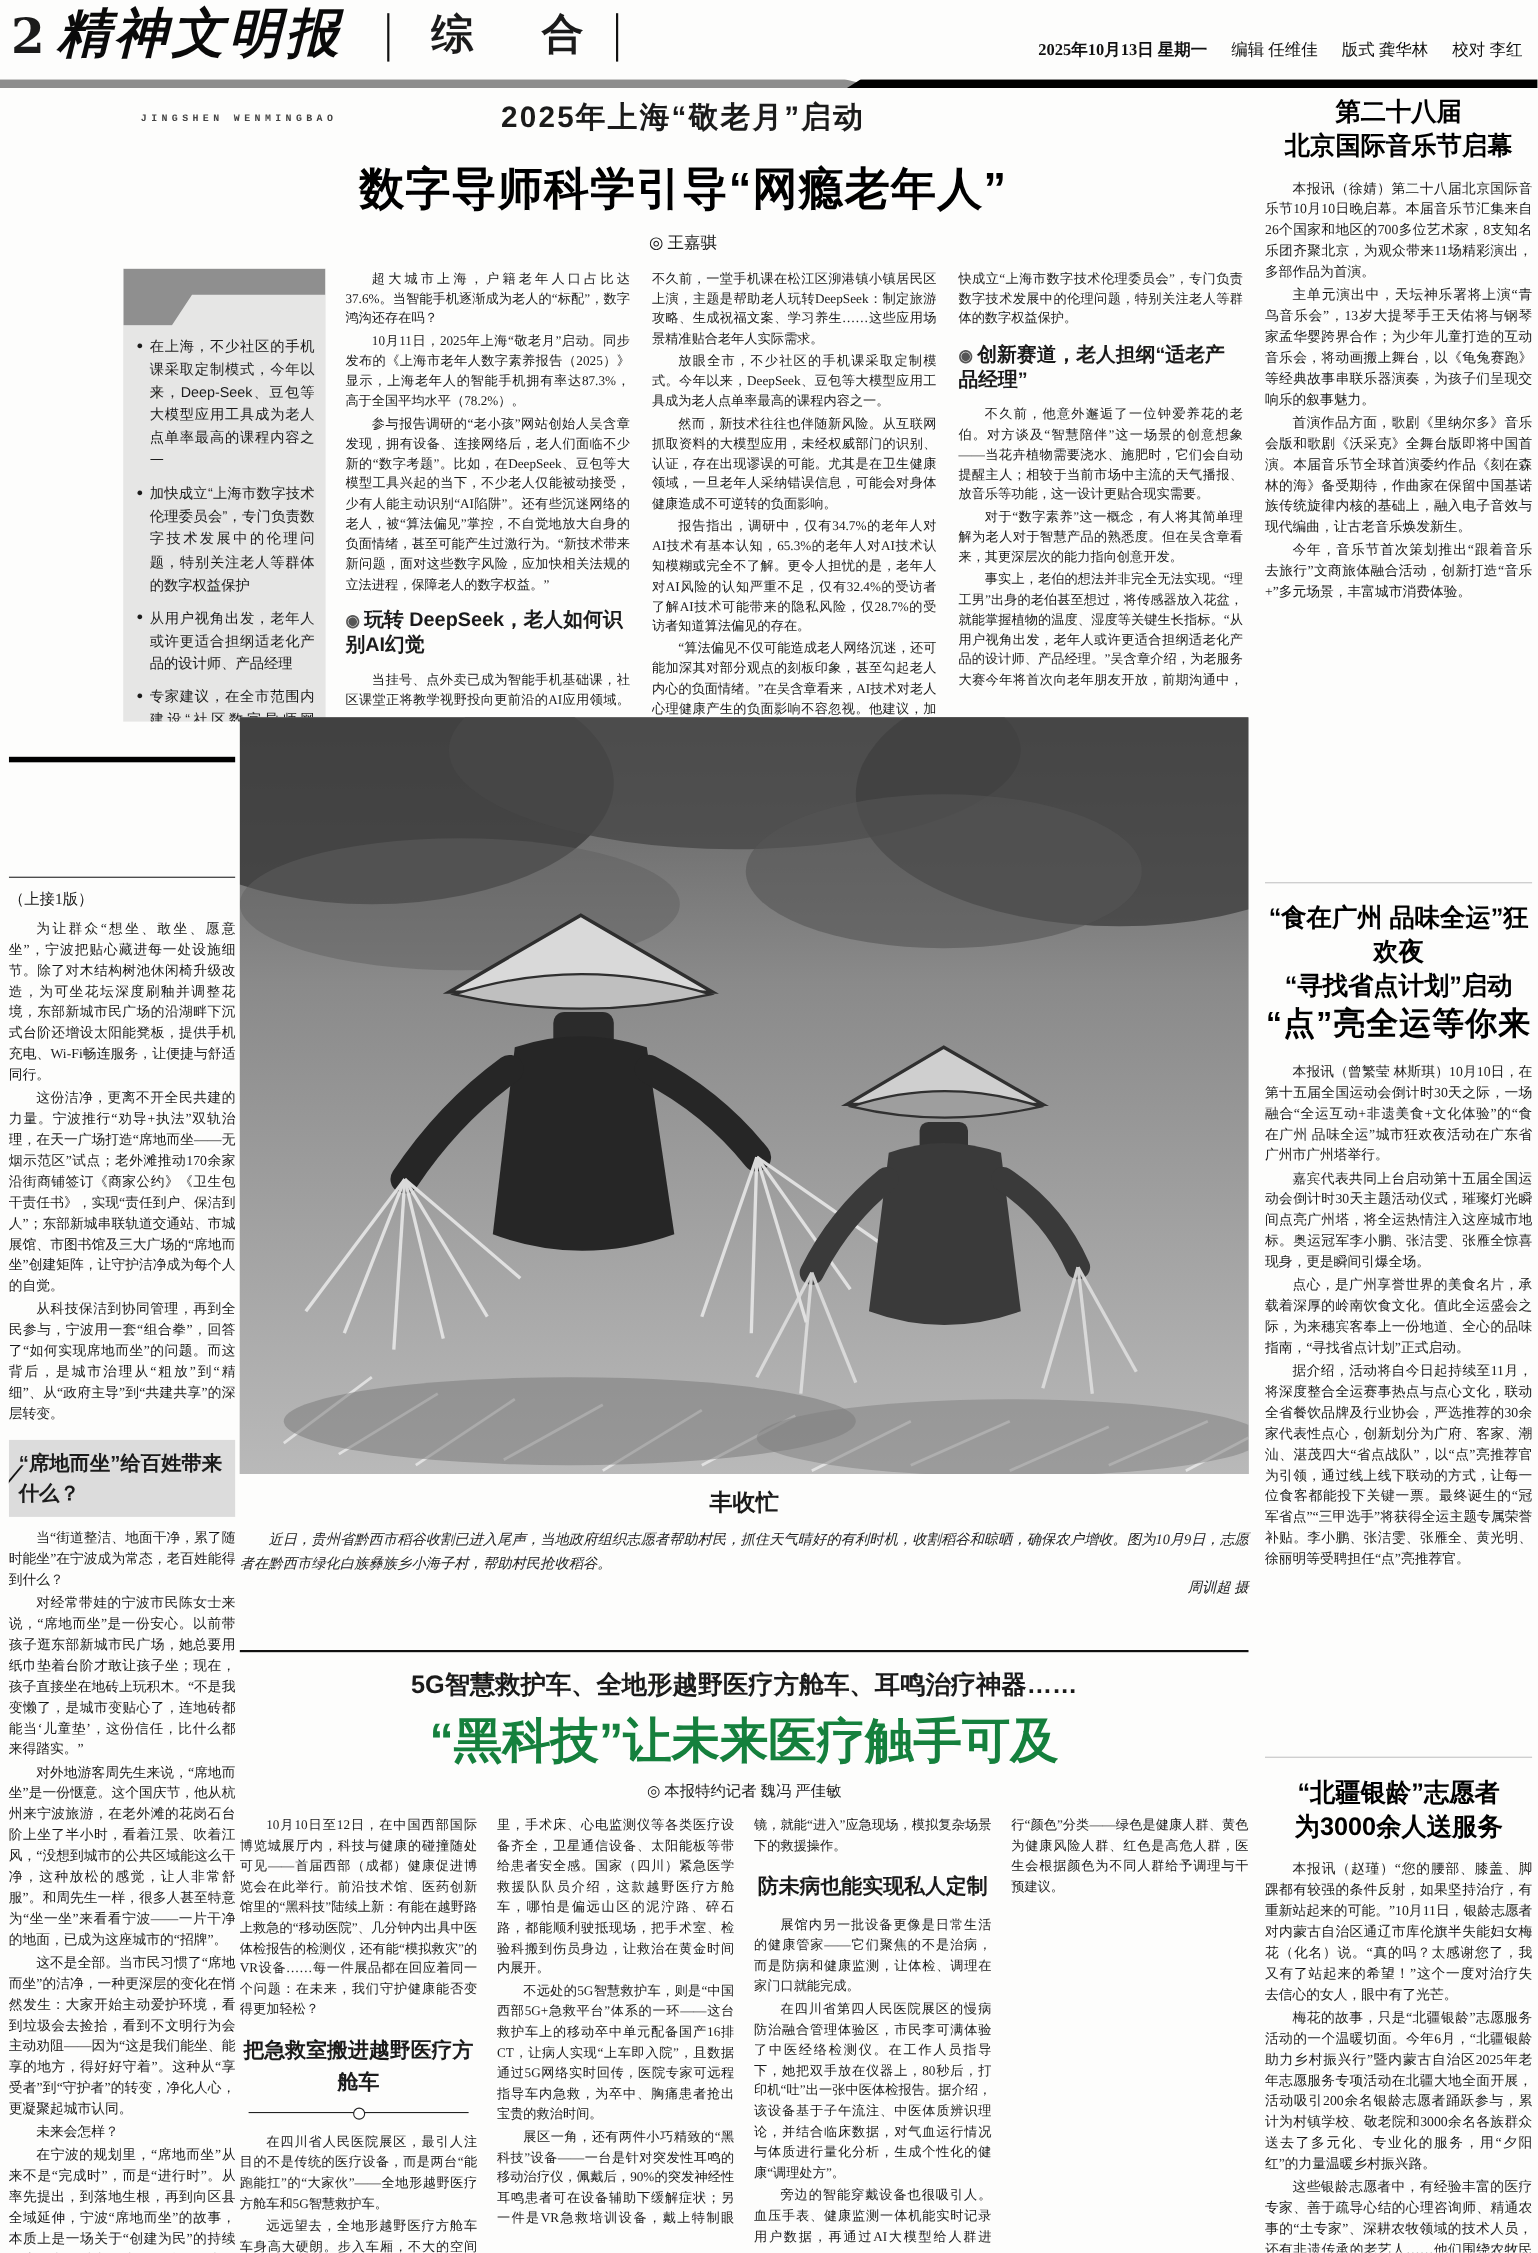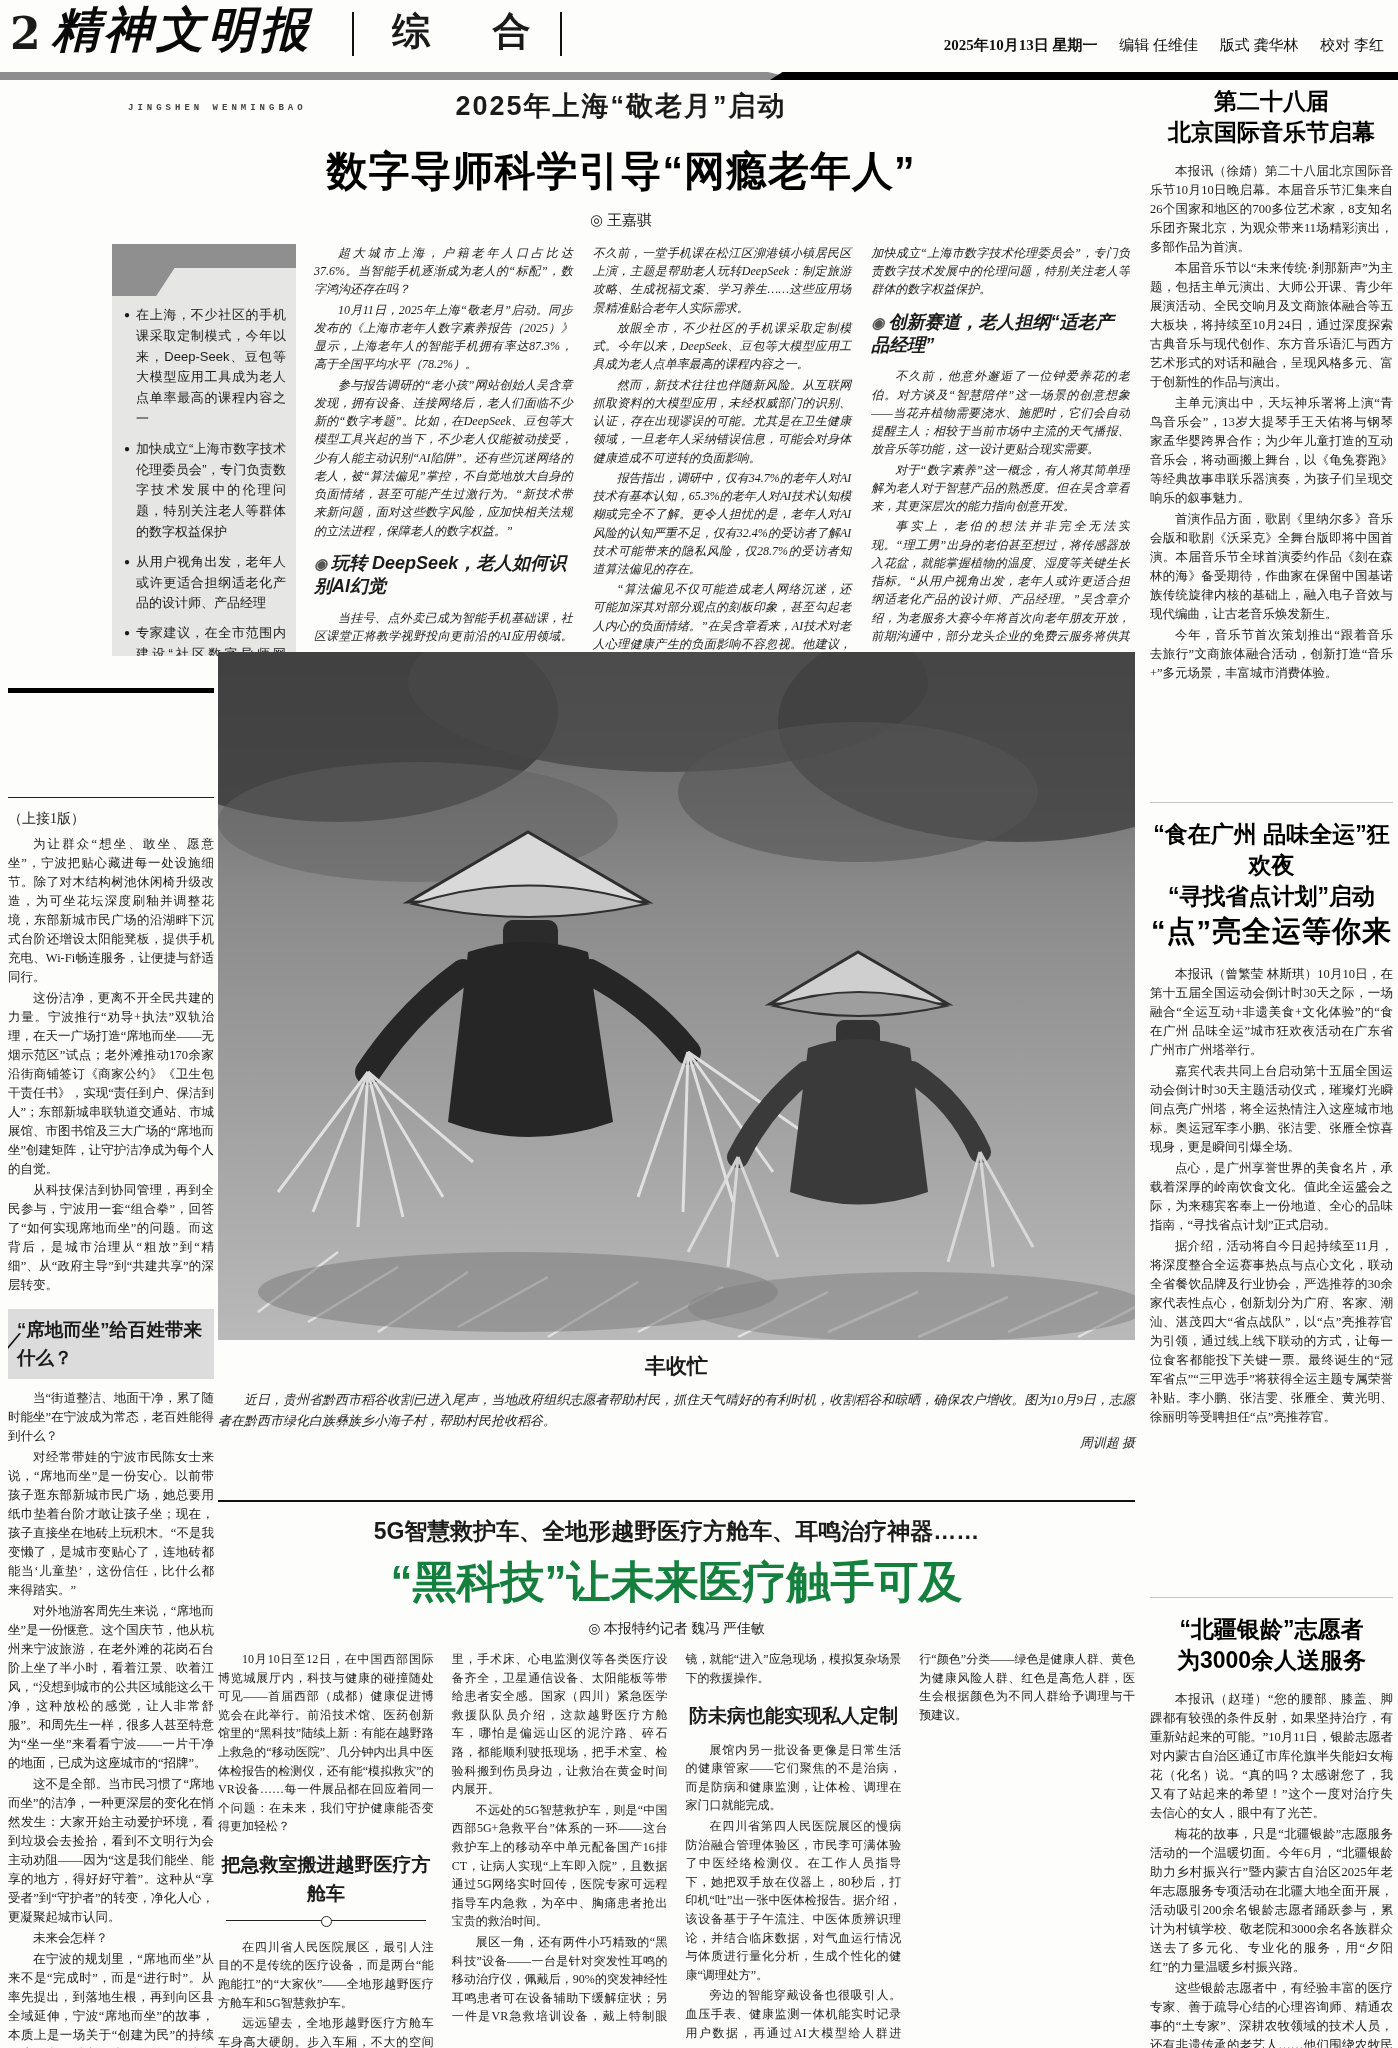--- a/index.html
+++ b/index.html
@@ -34,21 +34,21 @@
                           margin-top:20px;color:#000;}
   #main-article .byline{text-align:center;font-size:15px;margin-top:12px;}
   .article-body{display:flex;gap:18px;margin-top:14px;}
   .side-box{width:184px;flex:none;height:412px;background:#e6e6e5;position:relative;overflow:hidden;}
   .side-box .box-band{height:52px;background:#8f8f8f;
         clip-path:polygon(0 0,100% 0,100% 46%,34% 46%,24% 100%,0 100%);}
   .hl-item{display:flex;gap:6px;padding:9px 10px 0 12px;
            font-family:"Liberation Sans",sans-serif;font-size:13px;line-height:1.6;text-align:justify;}
   .hl-bullet{flex:none;font-size:10px;line-height:1.9;}
   .mcols{flex:1;height:416px;column-count:3;column-gap:20px;column-fill:auto;overflow:hidden;
-         font-size:12px;line-height:1.52;font-style:italic;}
+         font-size:12px;line-height:1.52;}
   .sub{font-family:"Liberation Sans",sans-serif;font-weight:bold;font-size:18px;line-height:1.3;
        margin:12px 0 10px 0;break-inside:avoid;text-indent:0;}
   .sub-dot{color:#555;font-size:15px;margin-right:4px;}
 
   
   #right-strip{position:absolute;left:1150px;top:86px;width:243px;height:1962px;overflow:hidden;}
   .rs-art{overflow:hidden;}
   .rs-head{text-align:center;font-family:"Liberation Sans",sans-serif;font-weight:bold;
            font-size:23px;line-height:1.35;color:#000;}
   .rs-head .big{font-size:29px;letter-spacing:1px;}
@@ -285,21 +285,20 @@
 
 <div id="right-strip">
 
   <div id="music-article" class="rs-art">
     <div class="rs-head">
       <div>第二十八届</div>
       <div>北京国际音乐节启幕</div>
     </div>
     <div class="rs-body">
         <p class="para">本报讯（徐婧）第二十八届北京国际音乐节10月10日晚启幕。本届音乐节汇集来自26个国家和地区的700多位艺术家，8支知名乐团齐聚北京，为观众带来11场精彩演出，多部作品为首演。</p>
-        <p class="para">本届音乐节以“未来传统·刹那新声”为主题，包括主单元演出、大师公开课、青少年展演活动、全民交响月及文商旅体融合等五大板块，将持续至10月24日，通过深度探索古典音乐与现代创作、东方音乐语汇与西方艺术形式的对话和融合，呈现风格多元、富于创新性的作品与演出。</p>
         <p class="para">主单元演出中，天坛神乐署将上演“青鸟音乐会”，13岁大提琴手王天佑将与钢琴家孟华婴跨界合作；为少年儿童打造的互动音乐会，将动画搬上舞台，以《龟兔赛跑》等经典故事串联乐器演奏，为孩子们呈现交响乐的叙事魅力。</p>
         <p class="para">首演作品方面，歌剧《里纳尔多》音乐会版和歌剧《沃采克》全舞台版即将中国首演。本届音乐节全球首演委约作品《刻在森林的海》备受期待，作曲家在保留中国基诺族传统旋律内核的基础上，融入电子音效与现代编曲，让古老音乐焕发新生。</p>
         <p class="para">今年，音乐节首次策划推出“跟着音乐去旅行”文商旅体融合活动，创新打造“音乐+”多元场景，丰富城市消费体验。</p>
       </div>
   </div>
   <hr class="rs-sep">
 
   <div id="guangzhou-article" class="rs-art">
     <div class="rs-head">
       <div>“食在广州 品味全运”狂欢夜</div>

